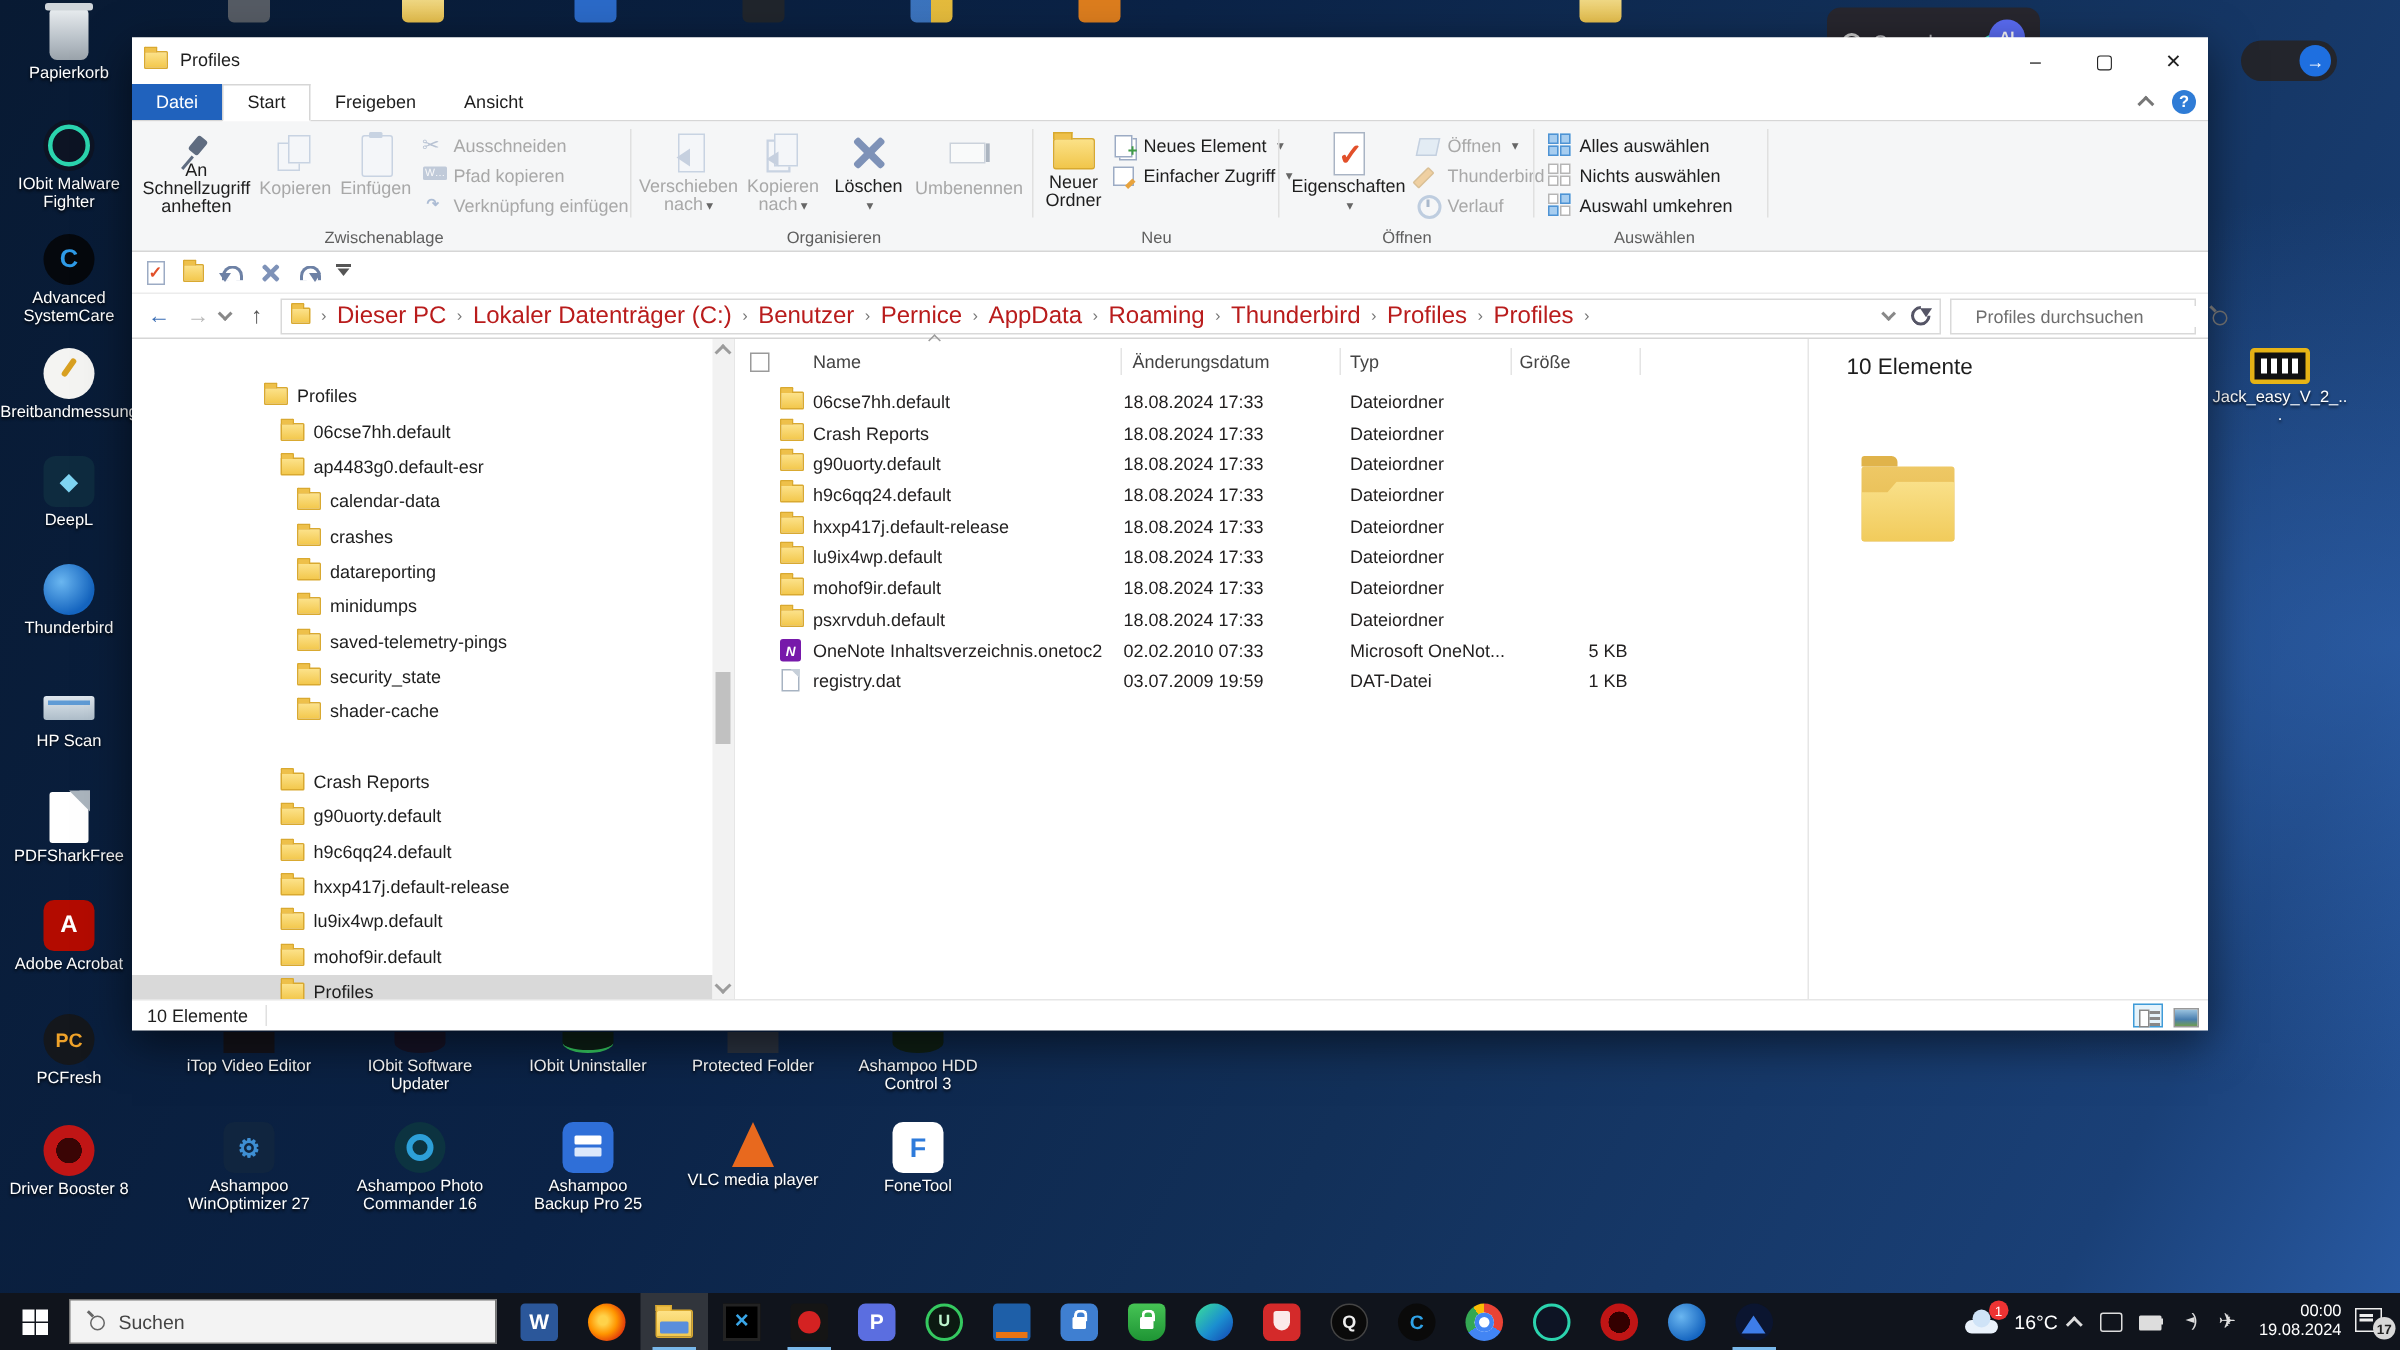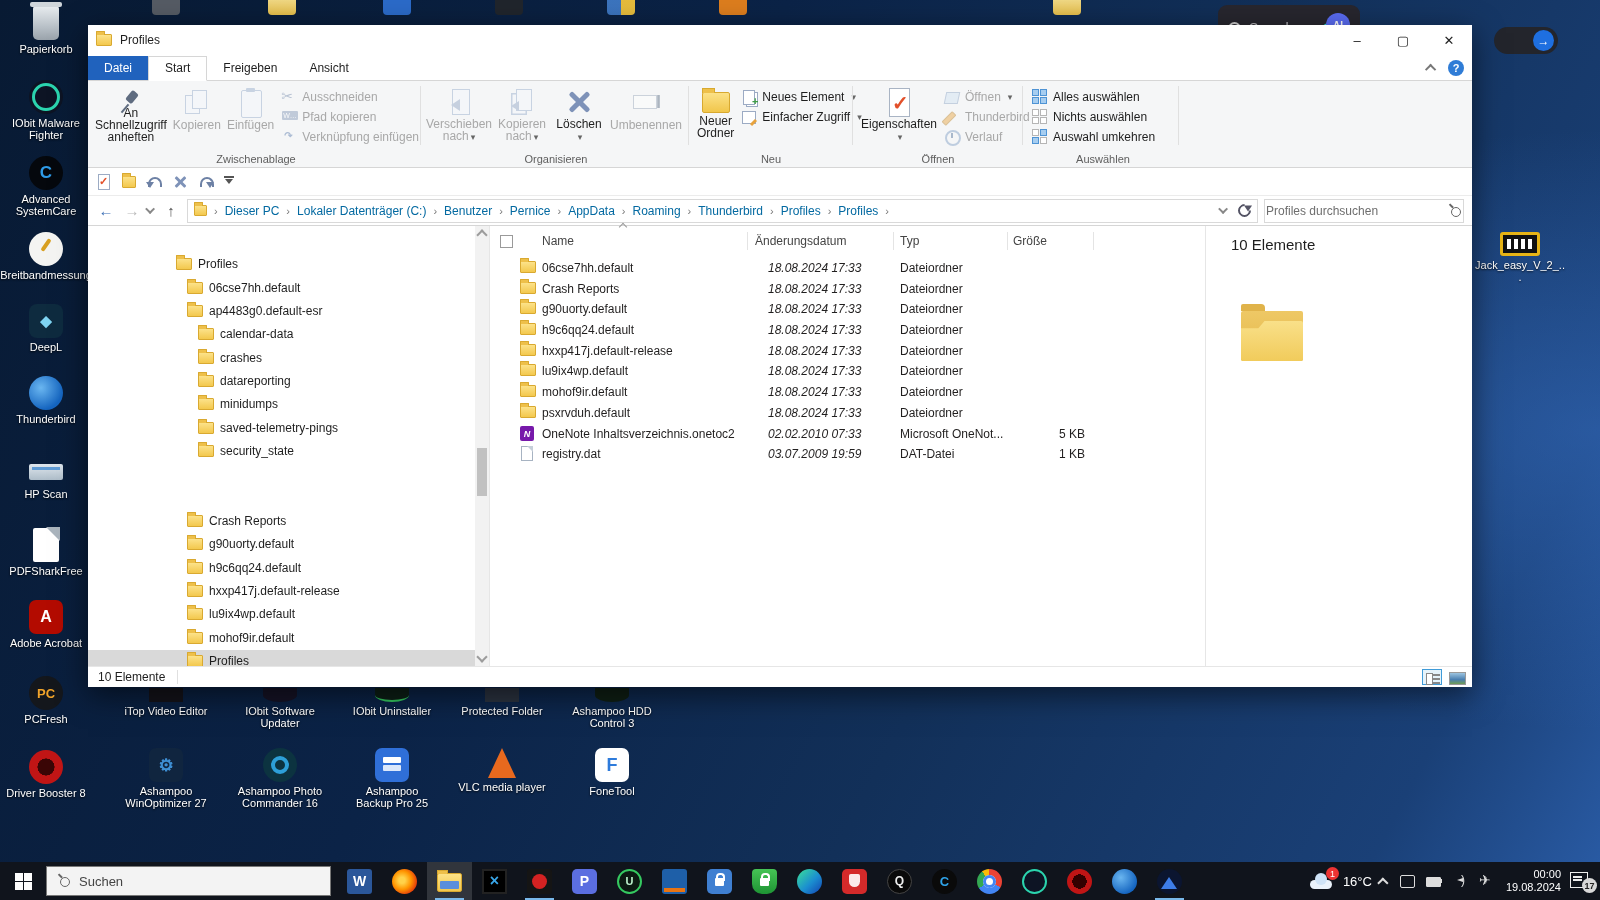--- a/index.html
+++ b/index.html
@@ -146,26 +146,26 @@
   .q-x::before { transform:rotate(45deg);} .q-x::after { transform:rotate(-45deg);}
   .q-more { display:flex; flex-direction:column; align-items:center; gap:1px; }
   .q-more::before { content:""; width:10px; height:2px; background:#555; }
   .q-more::after { content:""; border:4px solid transparent; border-top:5px solid #555; }
 
   .addrrow { height:30px; display:flex; align-items:center; gap:6px; padding:0 8px; background:#fff; border-bottom:1px solid #d6d6d6; }
   .navbtn { font-size:15px; color:#3b6eb5; width:20px; text-align:center; }
   .navbtn.off { color:#b9b9b9; }
   .chev-dn { width:7px; height:7px; border-left:2px solid #888; border-bottom:2px solid #888; transform:rotate(-45deg) translateY(-2px); }
   .addrbox { flex:1; height:24px; border:1px solid #d9d9d9; display:flex; align-items:center; padding:0 6px; gap:4px; }
-  .crumb { font-size:12px; color:#0369a1; white-space:nowrap; }
+  .crumb { font-size:16px; color:#b91c1c; white-space:nowrap; }
   .csep { color:#777; font-size:11px; padding:0 3px; }
   .addr-end { margin-left:auto; display:flex; align-items:center; gap:10px; }
   .refresh { width:13px; height:13px; border:2px solid #556; border-radius:50%; position:relative; border-top-color:transparent; transform:rotate(45deg); }
   .refresh::after { content:""; position:absolute; right:-3px; top:-2px; border:4px solid transparent; border-left:6px solid #556; transform:rotate(45deg);}
-  .searchbox { width:200px; height:24px; border:1px solid #d9d9d9; display:flex; align-items:center; padding:0 1px; }
+  .searchbox { width:164px; height:24px; border:1px solid #d9d9d9; display:flex; align-items:center; padding:0 16px; }
   .searchbox input { border:none; outline:none; flex:1; font-size:12px; font-family:"Liberation Sans",sans-serif; color:#333; }
   .searchbox input::placeholder { color:#6e6e6e; }
   .mag-g { position:relative; width:14px; height:14px; flex:0 0 14px;}
   .mag-g::before { content:""; position:absolute; right:1px; bottom:1px; width:8px; height:8px; border:1.5px solid #666; border-radius:50%; }
   .mag-g::after { content:""; position:absolute; left:1px; top:1px; width:5px; height:1.5px; background:#666; transform:rotate(45deg); }
 
   
   .content { position:relative; height:440px; display:flex; }
   .tree { position:relative; width:402px; border-right:1px solid #e6e6e6; overflow:hidden; }
   .ti { position:absolute; left:0; right:14px; height:22px; display:flex; align-items:center; gap:6px; font-size:12px; white-space:nowrap; }
@@ -178,21 +178,21 @@
 
   .list { position:relative; width:715px; }
   .lhead { position:absolute; top:0; left:0; right:0; height:30px; font-size:12px; color:#444; }
   .lhead .hsep { position:absolute; top:6px; height:18px; width:1px; background:#e4e4e4; }
   .hcell { position:absolute; top:8px; }
   .sortmark { position:absolute; top:-2px; left:130px; width:6px; height:6px; border-left:1.5px solid #9a9a9a; border-top:1.5px solid #9a9a9a; transform:rotate(45deg);}
   .cbx { position:absolute; left:10px; top:9px; width:13px; height:13px; border:1px solid #9a9a9a; background:#fff; }
   .lr { position:absolute; left:0; right:8px; height:21px; font-size:12px; color:#211f1f; }
   .lr .ic { position:absolute; left:30px; top:3px; }
   .c-name { position:absolute; left:52px; top:3px; }
-  .c-date { position:absolute; left:278px; top:3px;font-style:italic; }
+  .c-date { position:absolute; left:259px; top:3px; }
   .c-type { position:absolute; left:410px; top:3px; }
   .c-size { position:absolute; left:520px; width:75px; top:3px; text-align:right; }
   .on-ic { position:absolute; left:30px; top:2px; width:14px; height:15px; background:#7719aa; border-radius:2px; }
   .on-ic::after { content:"N"; position:absolute; inset:0; display:flex; align-items:center; justify-content:center; color:#fff; font-size:9px; font-weight:bold; }
   .file-ic { position:absolute; left:31px; top:2px; width:12px; height:15px; background:#fff; border:1px solid #a7b3c2; }
   .file-ic::before { content:""; position:absolute; right:-1px; top:-1px; border:3px solid #c6cfd9; border-left-color:transparent; border-bottom-color:transparent; }
 
   .preview { position:relative; flex:1; border-left:1px solid #e6e6e6; }
   .pcount { position:absolute; left:25px; top:10px; font-size:15px; color:#1e1e1e; }
   .bigfolder { position:absolute; left:35px; top:85px; width:62px; height:50px;
@@ -644,20 +644,24 @@
           <span>minidumps</span>
         </div>
       <div class="ti lv4" style="top:214px">
           <i class="fo"></i>
           <span>security_state</span>
         </div>
       <div class="ti lv4" style="top:191px">
           <i class="fo"></i>
           <span>saved-telemetry-pings</span>
         </div>
+      <div class="ti lv4" style="top:237px">
+          <i class="fo"></i>
+          <span>shader-cache</span>
+        </div>
       <div class="ti lv3" style="top:284px">
           <i class="fo"></i>
           <span>Crash Reports</span>
         </div>
       <div class="ti lv3" style="top:307px">
           <i class="fo"></i>
           <span>g90uorty.default</span>
         </div>
       <div class="ti lv3" style="top:331px">
           <i class="fo"></i>

